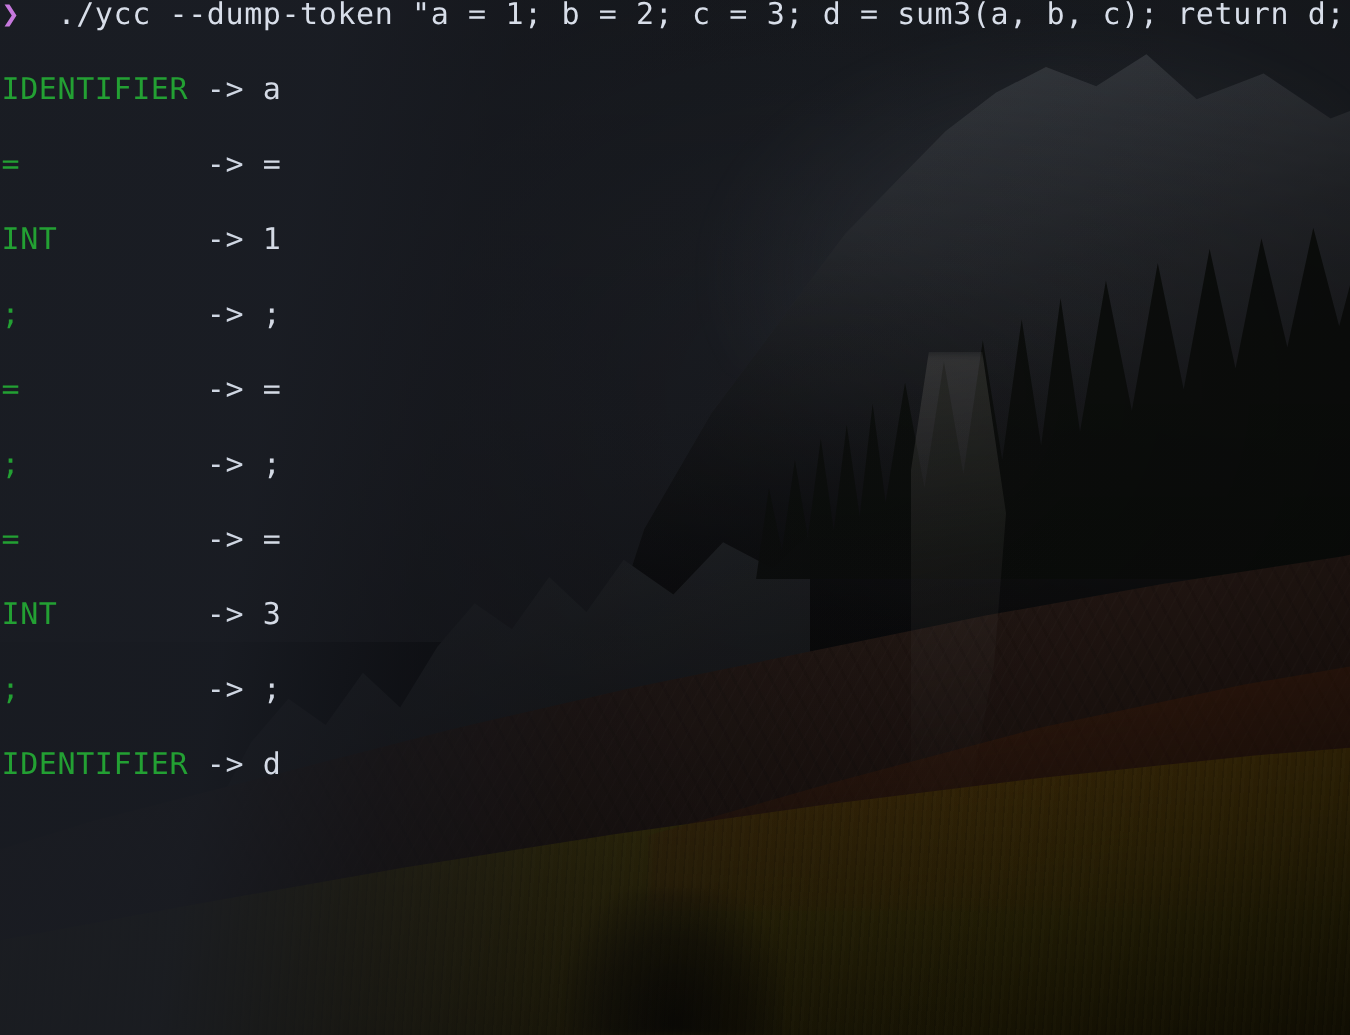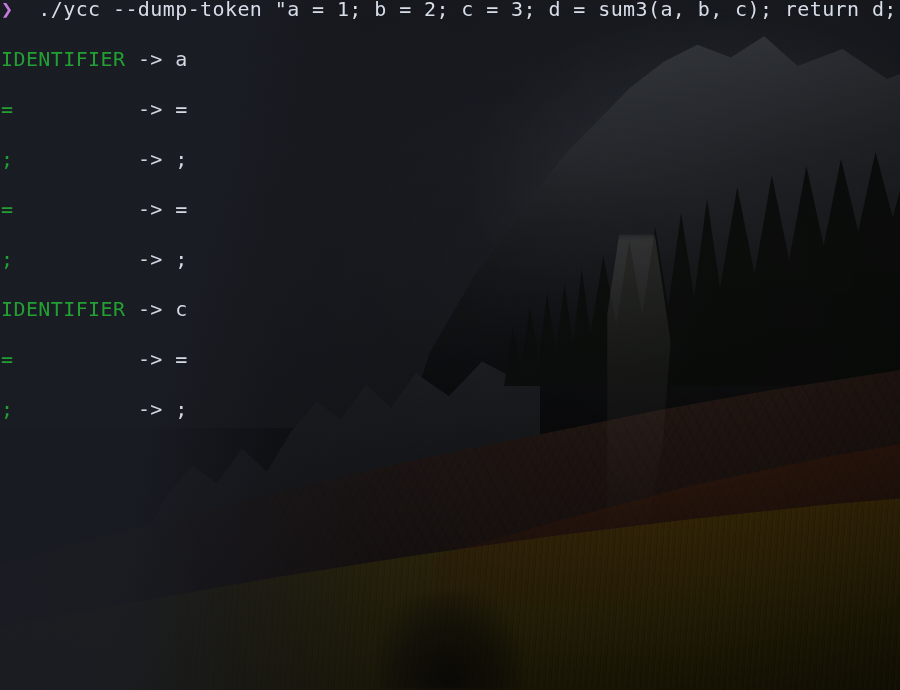--- a/index.html
+++ b/index.html
@@ -275,23 +275,25 @@
     <div class="wp-meadow-tex"></div>
     <div class="wp-brush"></div>
     <div class="wp-dim"></div>
   </div>
 
   <div id="terminal" class="pane-fade">
     <div id="scrollback">
         <div class="line prompt-line"><span class="chev">❯</span><span>  </span><span class="cmd">./ycc --dump-token "a = 1; b = 2; c = 3; d = sum3(a, b, c); return d;"</span></div>
         <div class="line token-line"><span class="tok-type">IDENTIFIER</span><span> </span><span class="tok-arrow">-&gt;</span><span> </span><span class="tok-value">a</span></div>
         <div class="line token-line"><span class="tok-type">=</span><span>          </span><span class="tok-arrow">-&gt;</span><span> </span><span class="tok-value">=</span></div>
+        <div class="line token-line"><span class="tok-type">INT</span><span>        </span><span class="tok-arrow">-&gt;</span><span> </span><span class="tok-value">1</span></div>
         <div class="line token-line"><span class="tok-type">;</span><span>          </span><span class="tok-arrow">-&gt;</span><span> </span><span class="tok-value">;</span></div>
         <div class="line token-line"><span class="tok-type">=</span><span>          </span><span class="tok-arrow">-&gt;</span><span> </span><span class="tok-value">=</span></div>
         <div class="line token-line"><span class="tok-type">;</span><span>          </span><span class="tok-arrow">-&gt;</span><span> </span><span class="tok-value">;</span></div>
-        <div class="line token-line"><span class="tok-type">IDENTIFIER</span><span> </span><span class="tok-arrow">-&gt;</span><span> </span><span class="tok-value">c</span></div>
         <div class="line token-line"><span class="tok-type">=</span><span>          </span><span class="tok-arrow">-&gt;</span><span> </span><span class="tok-value">=</span></div>
+        <div class="line token-line"><span class="tok-type">INT</span><span>        </span><span class="tok-arrow">-&gt;</span><span> </span><span class="tok-value">3</span></div>
         <div class="line token-line"><span class="tok-type">;</span><span>          </span><span class="tok-arrow">-&gt;</span><span> </span><span class="tok-value">;</span></div>
+        <div class="line token-line"><span class="tok-type">IDENTIFIER</span><span> </span><span class="tok-arrow">-&gt;</span><span> </span><span class="tok-value">d</span></div>
         <div class="line token-line"></div>
       </div>
   </div>
 
 </div>
 
 </body></html>

